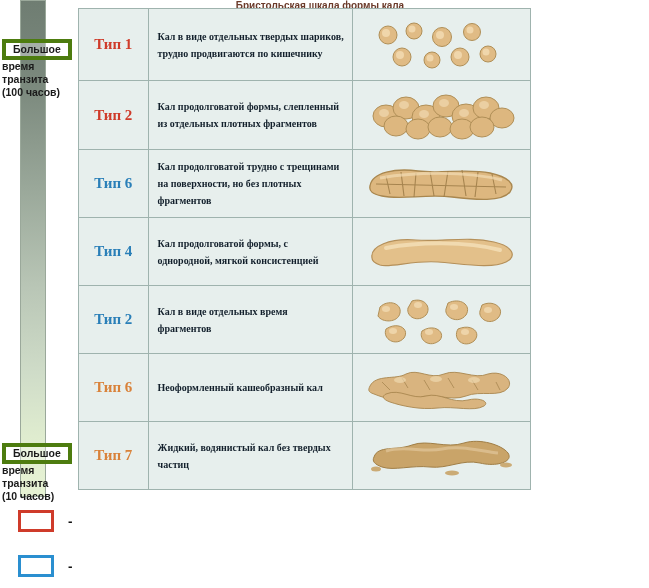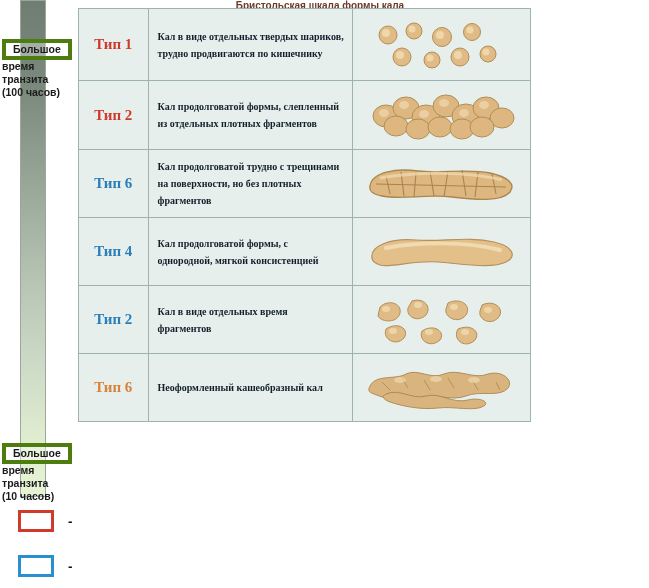--- a/index.html
+++ b/index.html
@@ -305,20 +305,35 @@
           </g>
           <g fill="#f0dcb4" opacity="0.65">
             <ellipse cx="44" cy="20" rx="6" ry="3"></ellipse>
             <ellipse cx="80" cy="19" rx="6" ry="3"></ellipse>
             <ellipse cx="118" cy="20" rx="6" ry="3"></ellipse>
           </g>
         </svg>
       </td>
     </tr>
 
+    <tr style="height:68px">
+      <td class="type-cell type-loose">Тип 7</td>
+      <td class="desc-cell">Жидкий, водянистый кал без твердых частиц</td>
+      <td class="img-cell">
+        <svg class="shape-svg" width="170" height="54" viewBox="0 0 170 54">
+          <path d="M18 28 C22 16, 40 22, 56 16 C72 10, 90 20, 108 14 C124 9, 146 16, 152 24 C158 33, 140 38, 124 34 C106 30, 92 40, 74 38 C56 36, 38 42, 26 38 C18 35, 16 32, 18 28 Z" fill="#c9a469" stroke="#a07e46" stroke-width="1"></path>
+          <path d="M30 22 C48 16, 68 24, 86 20 C104 16, 124 22, 142 24" stroke="#e3caa0" stroke-width="3" fill="none" opacity="0.65"></path>
+          <g fill="#c9a469" opacity="0.9">
+            <ellipse cx="20" cy="40" rx="5" ry="2.5"></ellipse>
+            <ellipse cx="150" cy="36" rx="6" ry="2.5"></ellipse>
+            <ellipse cx="96" cy="44" rx="7" ry="2.5"></ellipse>
+          </g>
+        </svg>
+      </td>
+    </tr>
   </tbody>
 </table>
 
 <div class="legend row1">
   <span class="legend-swatch"></span>
   <span class="legend-dash">-</span>
 </div>
 
 <div class="legend row2">
   <span class="legend-swatch blue"></span>

